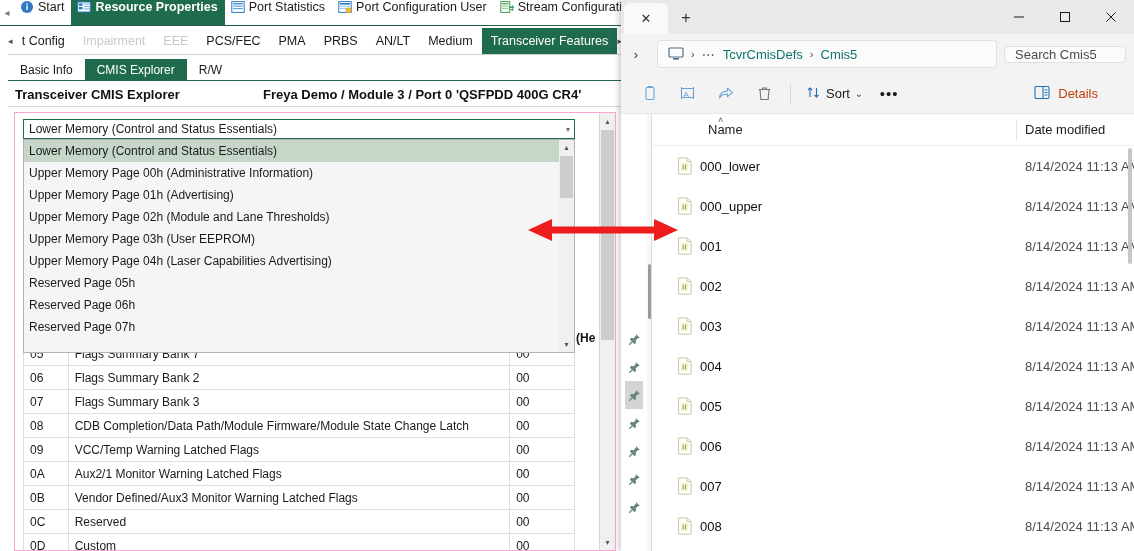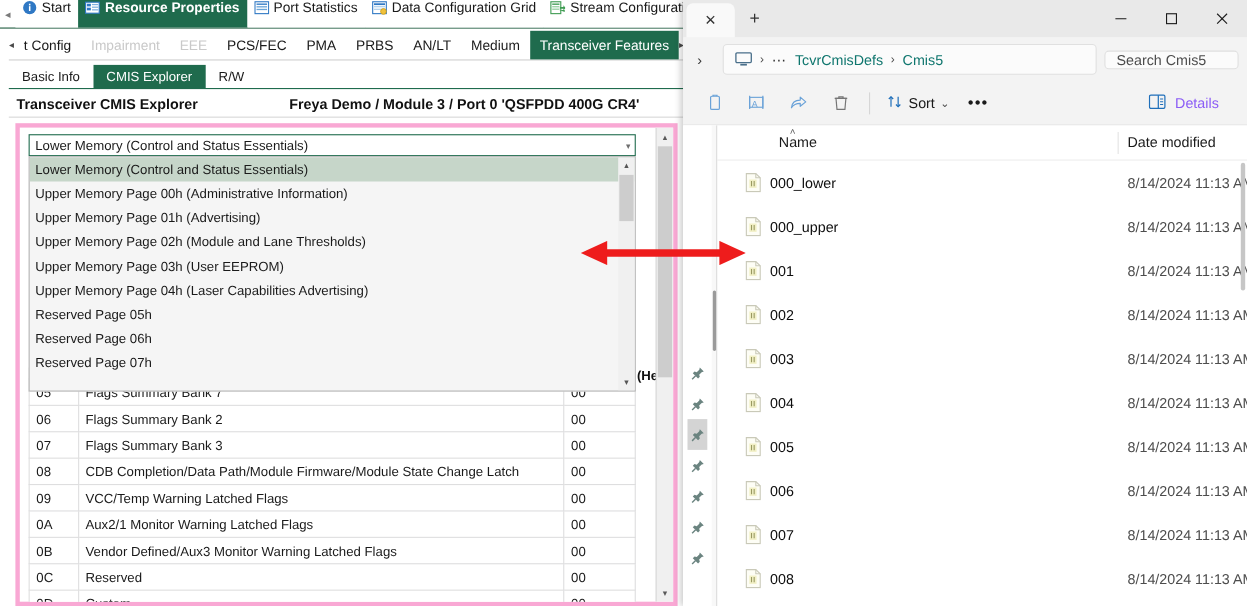--- a/index.html
+++ b/index.html
@@ -75,21 +75,21 @@
   }
   .panel-title { font-size: 13px; font-weight: bold; color: #111; padding-left: 7px; }
   .panel-subtitle {
     font-size: 13px; font-weight: bold; color: #111;
     position: absolute; left: 255px;
   }
 
   
   .content-frame {
     position: absolute; left: 14px; top: 112px; width: 602px; height: 439px;
-    border: 4px solid #f9a8d4; background: #ffffff; overflow: hidden;
+    border: 1px solid #f9a8d4; background: #ffffff; overflow: hidden;
   }
 
   
   .frame-scroll {
     position: absolute; right: 0; top: 0; width: 16px; height: 100%;
     background: #f0f0f0; border-left: 1px solid #d8d8d8;
   }
   .frame-scroll .arrow {
     height: 16px; display:flex; align-items:center; justify-content:center;
     font-size: 8px; color: #5a5a5a;
@@ -234,23 +234,23 @@
   .tb-sep { width: 1px; height: 20px; background: #d6d6d6; margin: 0 7px; }
   .tb-text {
     height: 30px; display: flex; align-items: center; gap: 5px;
     padding: 0 8px; font-size: 13px; color: #1a1a1a; border-radius: 4px;
   }
   .tb-more {
     width: 36px; height: 30px; display:flex; align-items:center; justify-content:center;
     font-size: 15px; color: #1a1a1a; letter-spacing: 1px;
   }
   .tb-details {
-    margin-left: auto; margin-right: 18px; height: 30px;
+    margin-left: auto; margin-right: 28px; height: 30px;
     display: flex; align-items: center; gap: 7px; padding: 0 8px;
-    font-size: 13px; color: #8b5cf6; border-radius: 4px;
+    font-size: 13px; color: #c2410c; border-radius: 4px;
   }
 
   .ex-body {
     position: absolute; left: 0; top: 114px; width: 513px; height: 437px;
     background: #ffffff;
   }
   .ex-navpane {
     position: absolute; left: 0; top: 0; width: 26px; height: 100%;
     background: #ffffff;
   }
@@ -347,21 +347,21 @@
             <span>Port Statistics</span>
           </div>
           <div class="doc-tab">
             <svg class="tabicon" viewBox="0 0 14 14">
               <rect x="0.8" y="1.6" width="12.4" height="10.8" fill="#fff" stroke="#2f78c4" stroke-width="1"></rect>
               <rect x="2" y="3" width="10" height="1.6" fill="#2f78c4"></rect>
               <line x1="2" y1="6.2" x2="12" y2="6.2" stroke="#9cc4e6" stroke-width="1"></line>
               <line x1="2" y1="8.4" x2="12" y2="8.4" stroke="#9cc4e6" stroke-width="1"></line>
               <circle cx="10.6" cy="10.4" r="2.6" fill="#f0c23c" stroke="#c99a17" stroke-width="0.7"></circle>
             </svg>
-            <span>Data Configuration Grid</span>
+            <span>Port Configuration User</span>
           </div>
           <div class="doc-tab">
             <svg class="tabicon" viewBox="0 0 14 14">
               <rect x="0.8" y="1.6" width="9" height="10.8" fill="#fff" stroke="#3f9c52" stroke-width="1"></rect>
               <rect x="2" y="3.2" width="6.6" height="1.2" fill="#3f9c52"></rect>
               <rect x="2" y="5.6" width="6.6" height="1.1" fill="#8fcb99"></rect>
               <rect x="2" y="7.8" width="6.6" height="1.1" fill="#8fcb99"></rect>
               <path d="M8.4 9 L13.4 9 L13.4 7 L13.4 11 Z" fill="#3f9c52"></path>
               <path d="M9 6.4 h3.2 v-1.6 l2 2.4 -2 2.4 v-1.6 h-3.2 z" fill="#3f9c52"></path>
             </svg>

